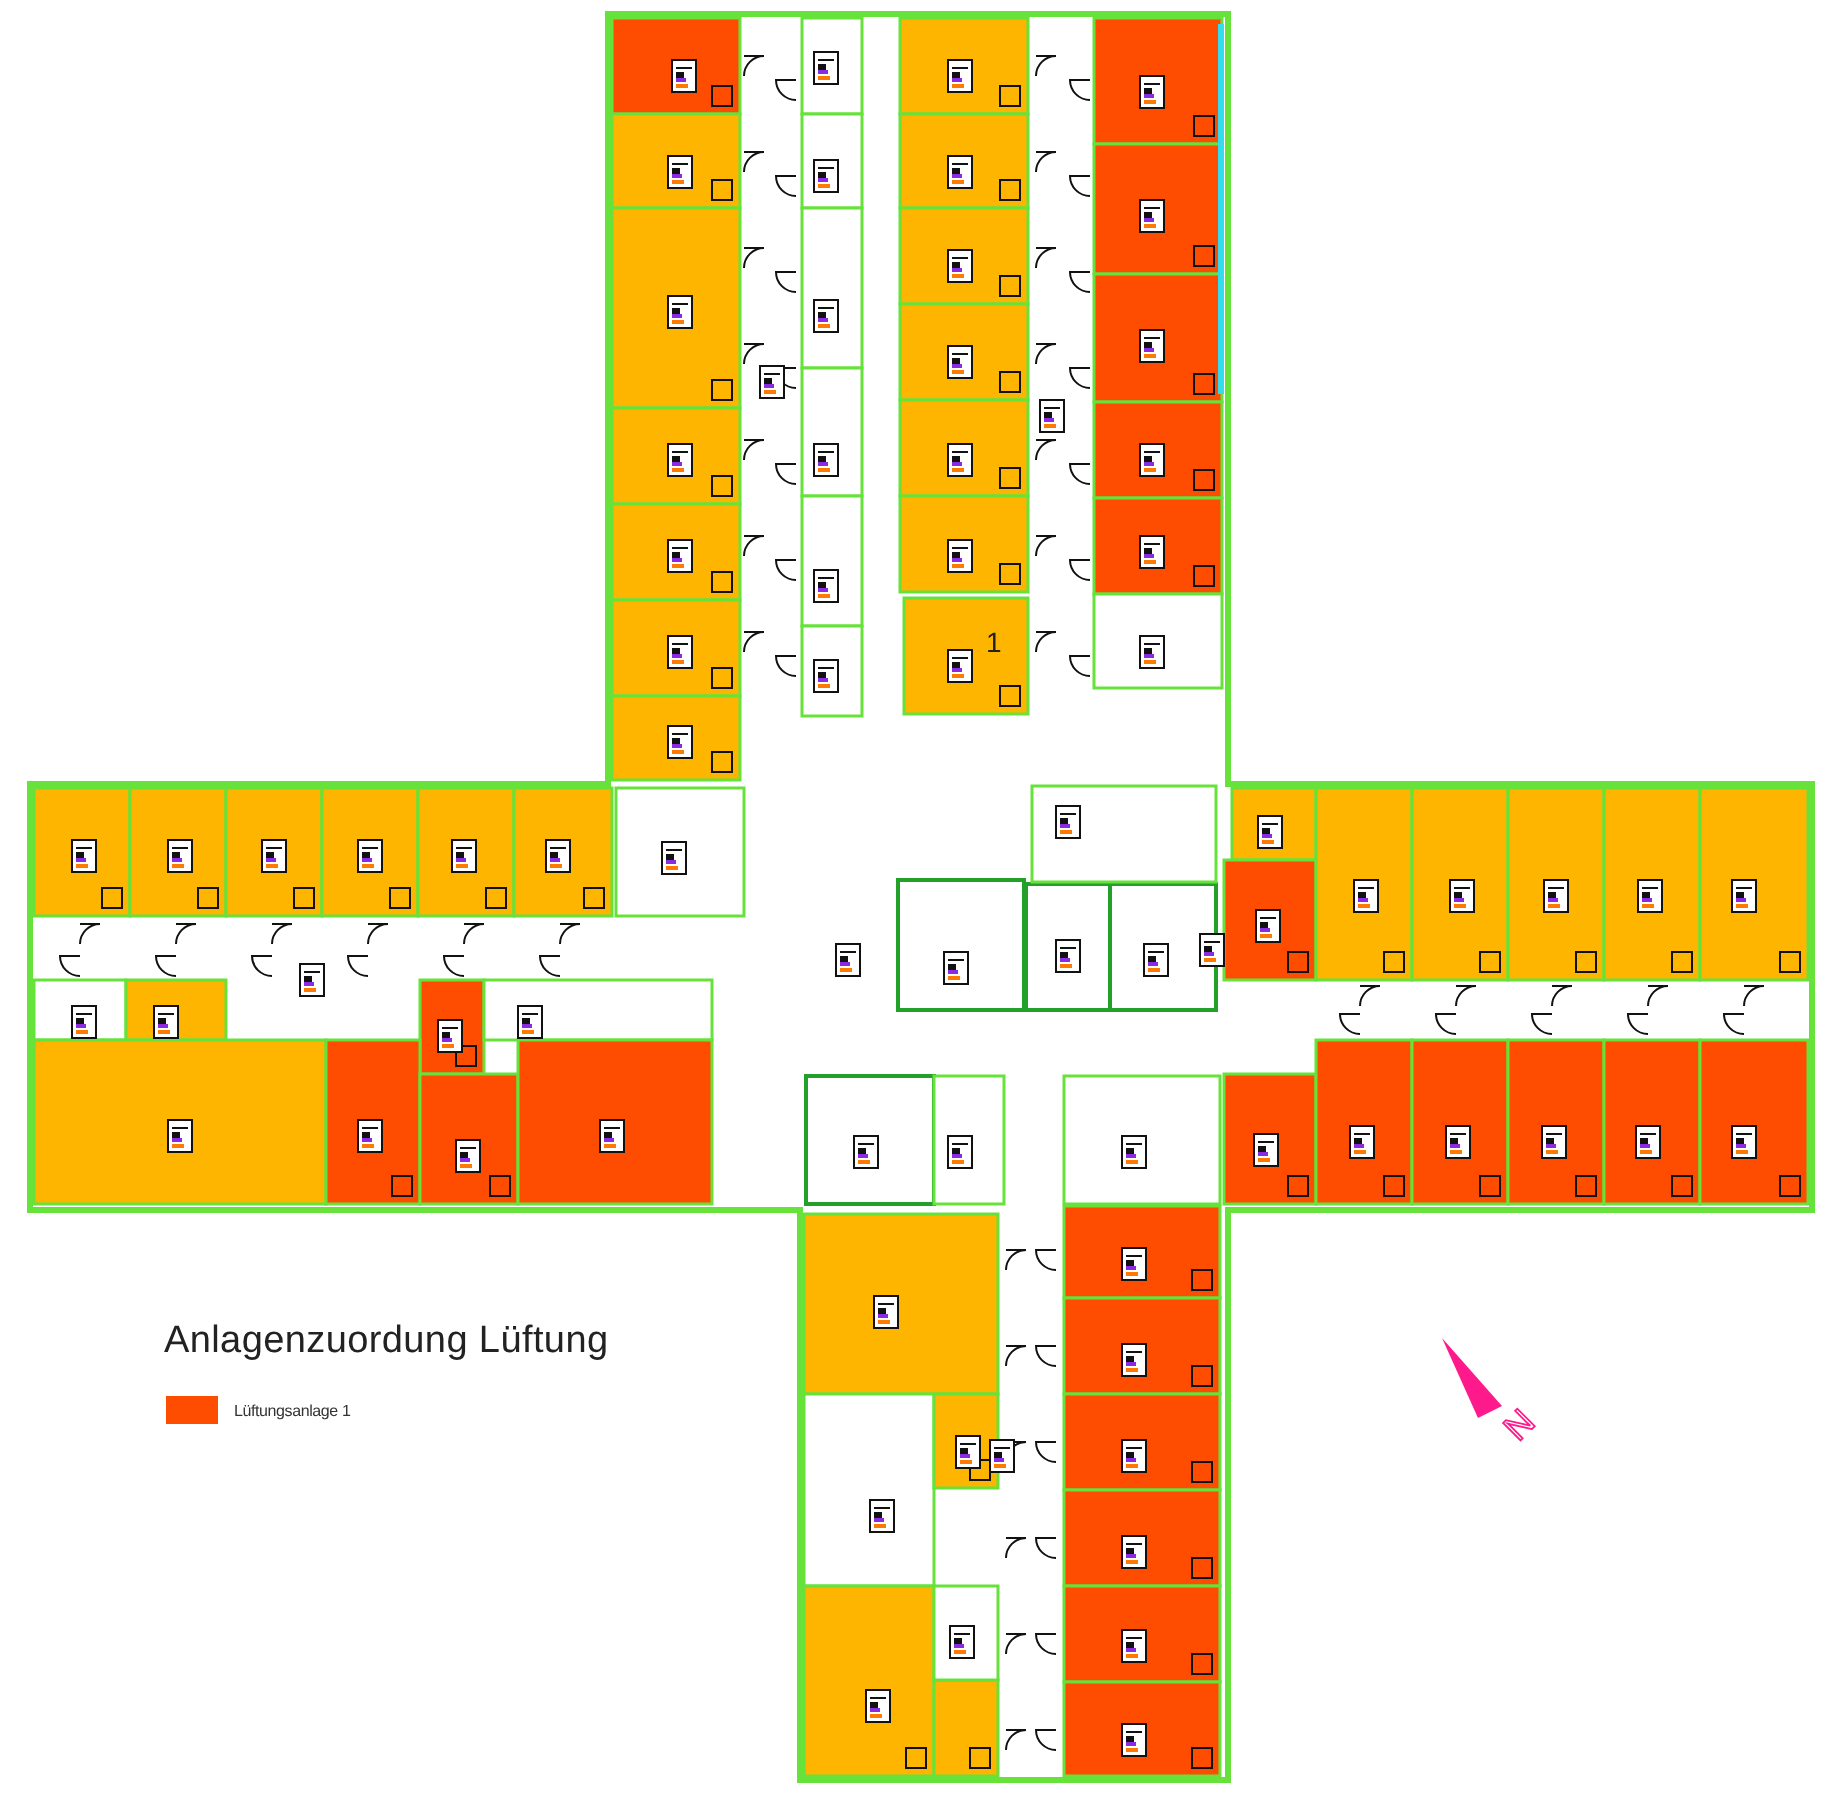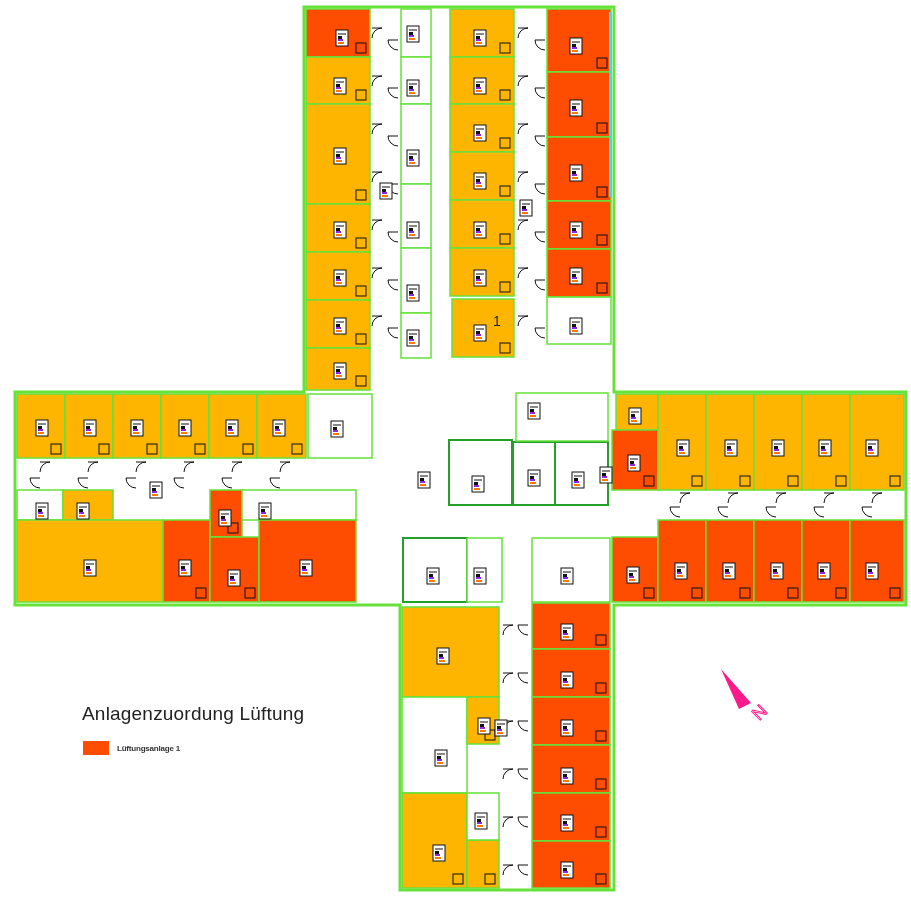--- a/index.html
+++ b/index.html
@@ -1,22 +1,22 @@
 <!DOCTYPE html>
 <html><head>
 <meta charset="utf-8">
 <style>
   html, body { margin: 0; padding: 0; background: #ffffff; }
   body { width: 911px; height: 900px; position: relative; overflow: hidden; font-family: "Liberation Sans", sans-serif; }
   #plan { position: absolute; left: 0; top: 0; width: 911px; height: 900px; }
-  .legend { position: absolute; left: 82px; top: 703px; }
+  .legend { position: absolute; left: 82px; top: 660px; }
   .legend-title { font-size: 19px; color: #222; letter-spacing: 0.2px; margin-bottom: 12px; white-space: nowrap; }
   .legend-row { display: flex; align-items: center; height: 22px; margin-left: 1px; }
   .legend-swatch { width: 26px; height: 14px; margin-right: 8px; }
-  .legend-label { font-size: 8px; color: #333; letter-spacing: -0.2px; white-space: nowrap; font-weight: bold; }
+  .legend-label { font-size: 8px; color: #333; letter-spacing: -0.2px; white-space: nowrap; }
   .north-arrow { position: absolute; left: 715px; top: 665px; width: 60px; height: 70px; }
 </style>
 </head>
 <body>
 
 <svg id="plan" viewBox="0 0 911 900" xmlns="http://www.w3.org/2000/svg">
   <g id="rooms-layer">
       <polygon points="304,7 614,7 614,392 906,392 906,605 614,605 614,890 400,890 400,605 15,605 15,392 304,392" fill="#ffffff"></polygon>
       <g>
         <rect x="306" y="9" width="64" height="48" fill="#fe4c00" stroke="#66e23a" stroke-width="1.5"></rect>

